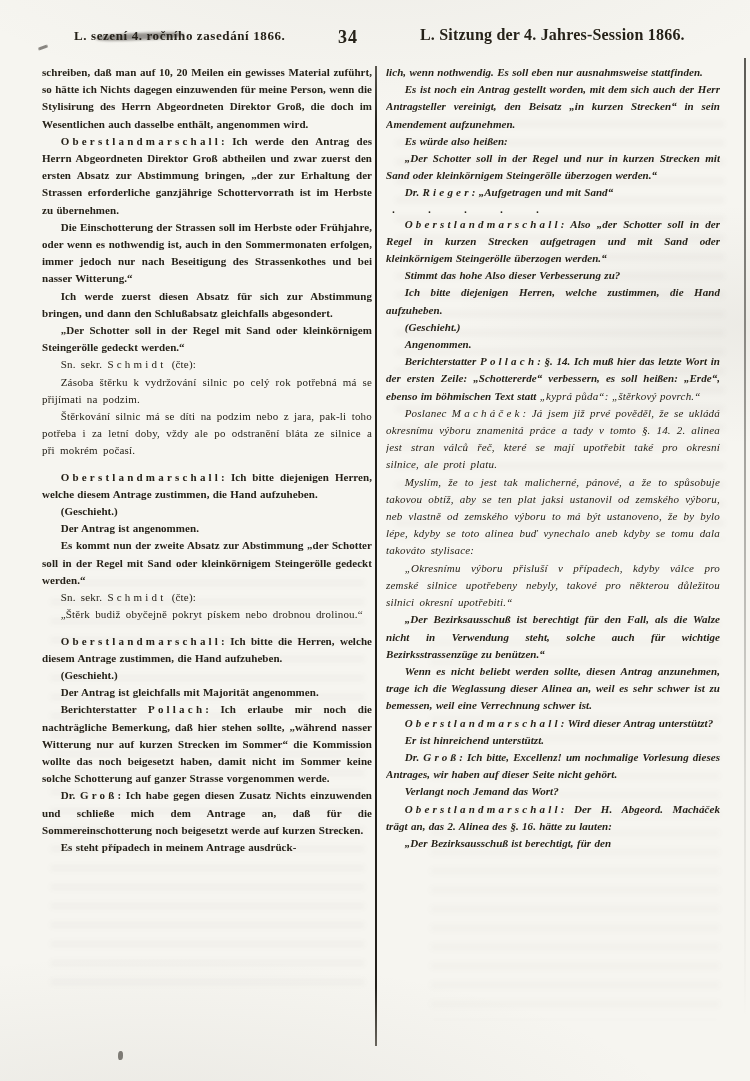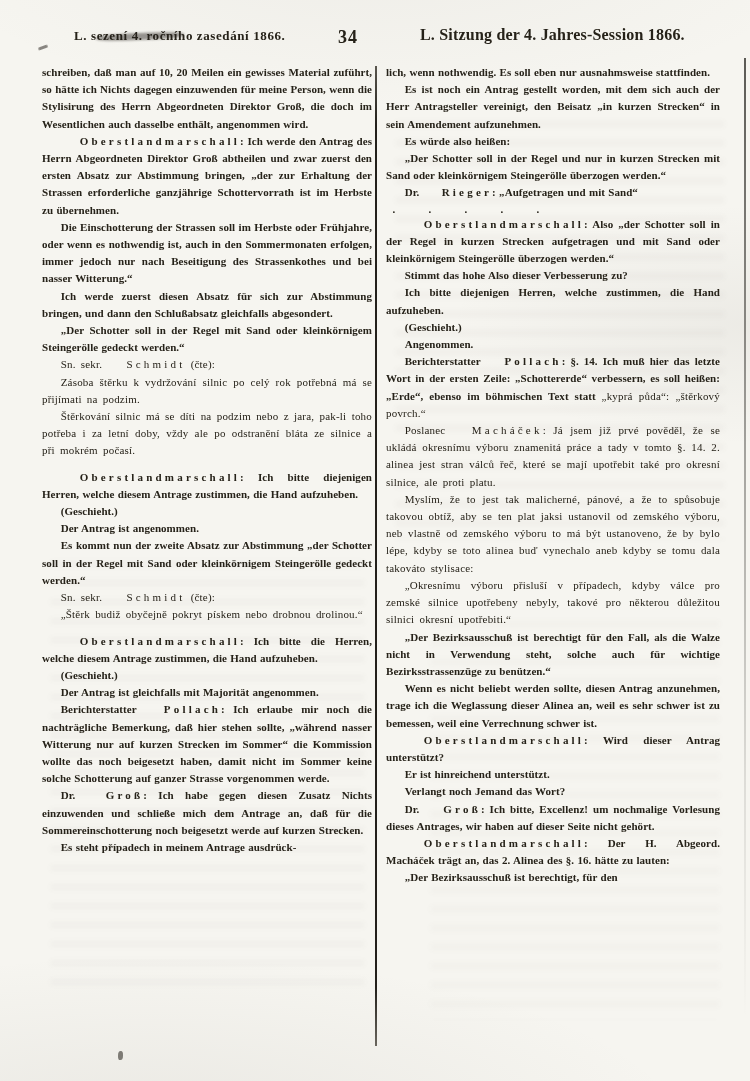--- a/index.html
+++ b/index.html
@@ -39,37 +39,37 @@
     letter-spacing:.6px;white-space:nowrap;}
   .header-smudge{position:absolute;left:96px;top:33px;width:88px;height:7px;
     background:rgba(35,32,26,.45);filter:blur(1.1px);transform:rotate(-2.5deg);border-radius:40%;}
   .page-number{position:absolute;left:338px;top:27px;font-size:18px;font-weight:bold;letter-spacing:1px;text-align:center;}
   .header-right{position:absolute;left:420px;top:26px;font-size:16px;font-weight:bold;
     letter-spacing:.2px;white-space:nowrap;}
 
   .text-block{position:absolute;top:64px;left:42px;}
   .col{width:330px;height:988px;overflow:hidden;text-align:justify;}
   .col-left{position:absolute;left:0;top:0;}
-  .col-right{position:absolute;left:344px;top:0;width:334px;}
+  .col-right{position:absolute;left:344px;top:0;width:334px;font-style:italic;}
   .divider{position:absolute;left:375px;top:66px;width:2px;height:980px;
     background:linear-gradient(#5a564e, #23201b 6%, #23201b 94%, #6a665e);}
   .edge-right{position:absolute;right:4px;top:58px;width:2px;height:960px;
     background:linear-gradient(rgba(40,38,33,.75), rgba(40,38,33,.45) 35%, rgba(40,38,33,.12) 75%, transparent);}
   .mark-corner{position:absolute;left:38px;top:46px;width:10px;height:3px;
     background:rgba(45,42,36,.55);transform:rotate(-20deg);border-radius:2px;filter:blur(.4px);}
   .mark-bottom{position:absolute;left:118px;top:1051px;width:5px;height:9px;
     background:rgba(50,46,40,.6);border-radius:50% 40% 50% 40%;filter:blur(.5px);}
 
   p{margin:0;font-size:11px;line-height:17.2px;text-indent:1.7em;
     font-weight:bold;letter-spacing:.05px;word-spacing:.5px;}
   p.gap{margin-top:9px;}
   p.noindent{text-indent:0;}
   p.roman{font-weight:normal;word-spacing:2.2px;letter-spacing:.2px;}
   p.dots{text-indent:.6em;letter-spacing:15px;font-weight:bold;line-height:14px;}
-  .sp{letter-spacing:3.2px;margin-left:19px;}
+  .sp{letter-spacing:3.2px;}
   span.roman{font-weight:normal;letter-spacing:.2px;}
 </style>
 </head>
 <body>
 
 <div class="page">
   <div class="bleed b1"></div>
   <div class="bleed b2"></div>
   <div class="bleed b3"></div>
 
@@ -114,22 +114,22 @@
         <p class="frak"><span>(Geschieht.)</span></p>
         <p class="frak"><span>Angenommen.</span></p>
         <p class="frak"><span>Berichterstatter </span><span class="sp">Pollach</span><span>: §. 14. Ich muß hier das letzte Wort in der ersten Zeile: „Schottererde“ verbessern, es soll heißen: „Erde“, ebenso im böhmischen Text statt </span><span class="roman">„kyprá půda“: „štěrkový povrch.“</span></p>
         <p class="roman"><span>Poslanec </span><span class="sp">Macháček</span><span>: Já jsem již prvé pověděl, že se ukládá okresnímu výboru znamenitá práce a tady v tomto §. 14. 2. alinea jest stran válců řeč, které se mají upotřebit také pro okresní silnice, ale proti platu.</span></p>
         <p class="roman"><span>Myslím, že to jest tak malicherné, pánové, a že to spůsobuje takovou obtíž, aby se ten plat jaksi ustanovil od zemského výboru, neb vlastně od zemského výboru to má být ustanoveno, že by bylo lépe, kdyby se toto alinea buď vynechalo aneb kdyby se tomu dala takováto stylisace:</span></p>
         <p class="roman"><span>„Okresnímu výboru přisluší v případech, kdyby válce pro zemské silnice upotřebeny nebyly, takové pro některou důležitou silnici okresní upotřebiti.“</span></p>
         <p class="frak"><span>„Der Bezirksausschuß ist berechtigt für den Fall, als die Walze nicht in Verwendung steht, solche auch für wichtige Bezirksstrassenzüge zu benützen.“</span></p>
         <p class="frak"><span>Wenn es nicht beliebt werden sollte, diesen Antrag anzunehmen, trage ich die Weglassung dieser Alinea an, weil es sehr schwer ist zu bemessen, weil eine Verrechnung schwer ist.</span></p>
         <p class="frak"><span class="sp">Oberstlandmarschall</span><span>: Wird dieser Antrag unterstützt?</span></p>
         <p class="frak"><span>Er ist hinreichend unterstützt.</span></p>
+        <p class="frak"><span>Dr. </span><span class="sp">Groß</span><span>: Ich bitte, Excellenz! um nochmalige Vorlesung dieses Antrages, wir haben auf dieser Seite nicht gehört.</span></p>
         <p class="frak"><span>Verlangt noch Jemand das Wort?</span></p>
-        <p class="frak"><span>Dr. </span><span class="sp">Groß</span><span>: Ich bitte, Excellenz! um nochmalige Vorlesung dieses Antrages, wir haben auf dieser Seite nicht gehört.</span></p>
         <p class="frak"><span class="sp">Oberstlandmarschall</span><span>: Der H. Abgeord. Macháček trägt an, das 2. Alinea des §. 16. hätte zu lauten:</span></p>
         <p class="frak"><span>„Der Bezirksausschuß ist berechtigt, für den</span></p>
       </div>
   </div>
 
   <div class="divider"></div>
   <div class="edge-right"></div>
   <div class="mark-corner"></div>
   <div class="mark-bottom"></div>
 </div>

